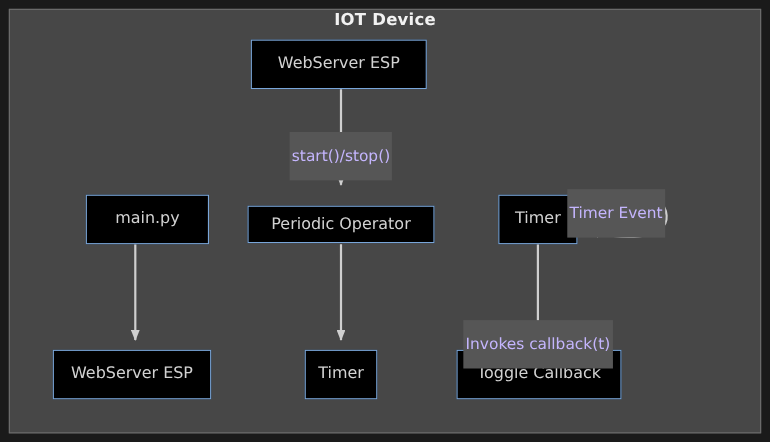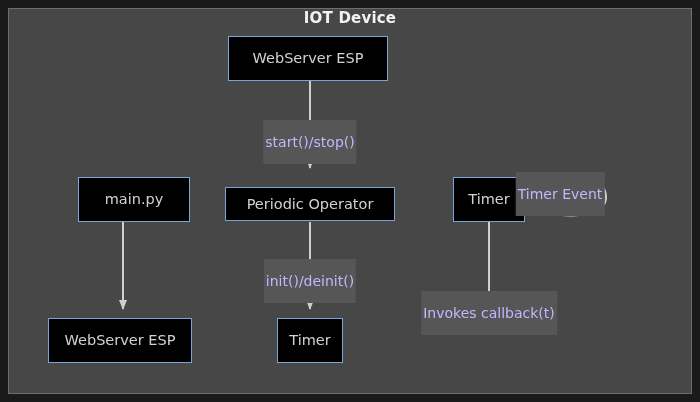--- a/index.html
+++ b/index.html
@@ -151,23 +151,25 @@
   </div>
 
   <div class="node" id="node-webserver-bottom">
     <span>WebServer ESP</span>
   </div>
 
   <div class="node" id="node-timer-bottom">
     <span>Timer</span>
   </div>
 
+  <div class="node" id="node-toggle">
+    <span>Toggle Callback</span>
+  </div>
 
   <div class="edge-label" id="label-start-stop">start()/stop()</div>
 
 
-  <div class="edge-label" id="label-init-deinit">init()/deinit()</div>
 
   <div class="edge-label" id="label-invokes">Invokes callback(t)</div>
 
   <div class="edge-label" id="label-timer-event">Timer Event</div>
 
 </div>
 
 </body></html>

